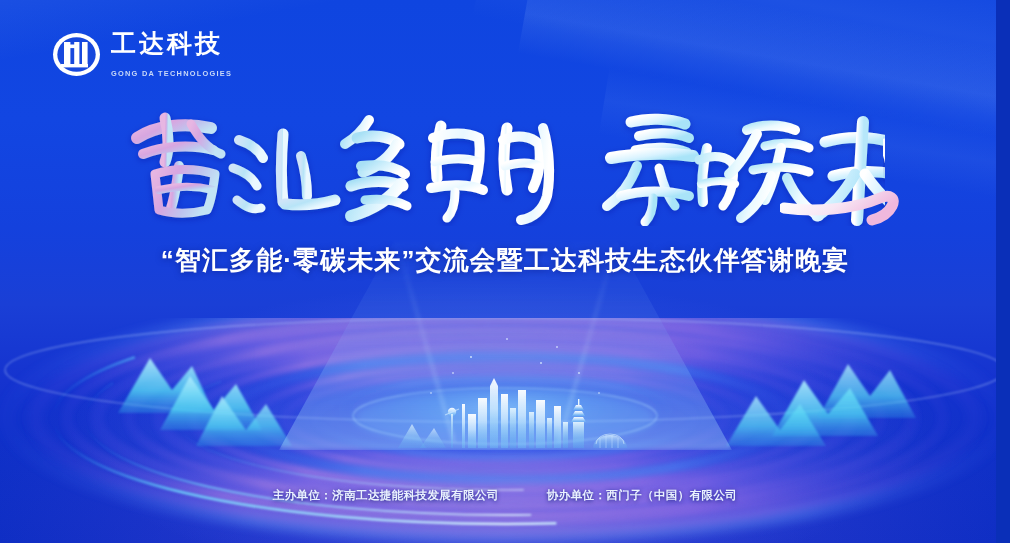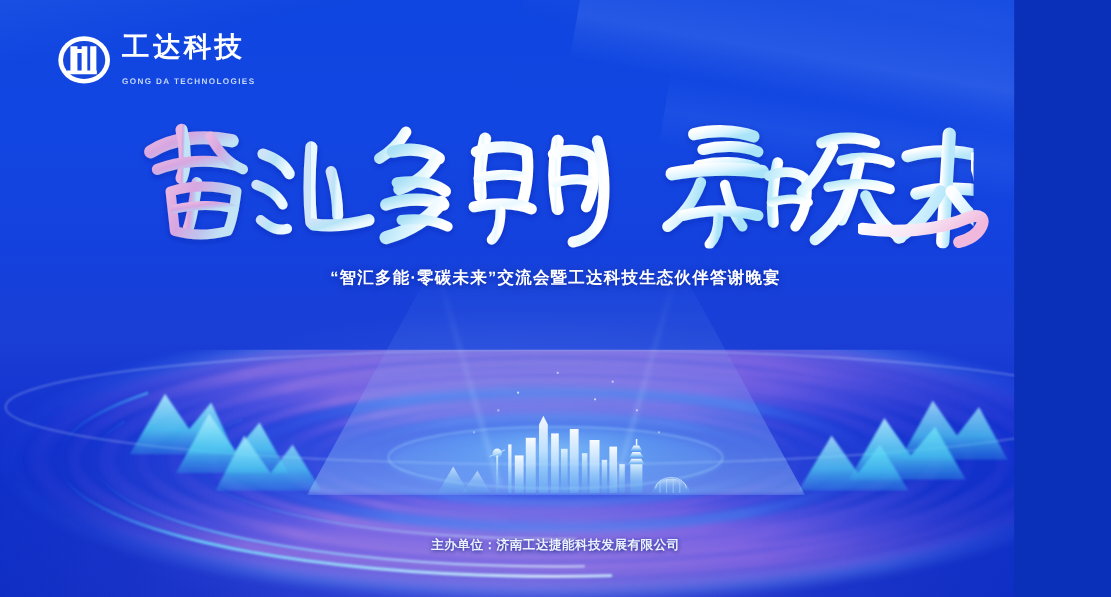--- a/index.html
+++ b/index.html
@@ -1,18 +1,18 @@
 <!DOCTYPE html>
 <html><head>
 <meta charset="utf-8">
 <style>
   html,body{margin:0;padding:0;background:#0a2fb8;}
   body{width:1010px;height:543px;overflow:hidden;font-family:"Liberation Sans","DejaVu Sans",sans-serif;}
 
-  #stage{position:relative;width:922px;height:543px;overflow:hidden;
+  #stage{position:relative;width:996px;height:543px;overflow:hidden;
          background:
            radial-gradient(ellipse 62% 40% at 50% 80%, rgba(90,120,255,.55) 0%, rgba(40,70,230,0) 70%),
            radial-gradient(ellipse 80% 55% at 50% 100%, rgba(120,90,235,.35) 0%, rgba(30,60,220,0) 72%),
            linear-gradient(180deg,#0f45e0 0%,#1246e2 22%,#1441dd 42%,#1a3fd6 56%,#1533cf 70%,#0d2fc6 86%,#0a2cc2 100%);}
 
   
   .streak{position:absolute;pointer-events:none;}
   .s1{top:-60px;left:480px;width:760px;height:150px;transform:rotate(11deg);
       background:linear-gradient(180deg,rgba(255,255,255,0) 0%,rgba(150,190,255,.10) 50%,rgba(255,255,255,0) 100%);}
   .s2{top:30px;left:520px;width:760px;height:90px;transform:rotate(10deg);
@@ -44,21 +44,21 @@
   #rings svg{display:block;}
 
   
   .spark{position:absolute;background:#dff0ff;border-radius:50%;pointer-events:none;}
 
   
   #calli{position:absolute;left:0;top:104px;width:1010px;text-align:center;}
   #calli svg{display:block;margin:0 auto;}
 
   #subtitle{position:absolute;left:0;top:243px;width:1010px;text-align:center;
-            color:#ffffff;font-size:15px;font-weight:700;letter-spacing:1.1px;
+            color:#ffffff;font-size:26px;font-weight:700;letter-spacing:1.1px;
             text-shadow:0 1px 6px rgba(10,30,140,.7);}
   #meta{position:absolute;left:0;top:283px;width:1010px;text-align:center;
         color:#dce9ff;font-size:11.5px;font-weight:700;letter-spacing:.8px;}
   #meta .sep{display:inline-block;margin:0 11px;color:#9fc0f5;}
 
   #footer{position:absolute;left:0;top:488px;width:1010px;display:flex;justify-content:center;gap:48px;
           color:#eaf2ff;font-size:11.5px;font-weight:700;letter-spacing:.4px;
           text-shadow:0 1px 4px rgba(5,20,110,.8);}
 
   #city{position:absolute;left:390px;top:368px;width:240px;height:86px;}
@@ -403,15 +403,16 @@
       </linearGradient>
     </defs>
     <path d="M4 40 C34 44 72 42 100 30 C110 26 116 30 112 38 C108 46 100 50 92 52" fill="none" stroke="url(#swoosh)" stroke-width="11" stroke-linecap="round"></path>
   </svg>
 
   <div id="subtitle">“智汇多能·零碳未来”交流会暨工达科技生态伙伴答谢晚宴</div>
 
 
   <div id="footer">
     <span>主办单位：济南工达捷能科技发展有限公司</span>
+    <span>协办单位：西门子（中国）有限公司</span>
   </div>
 
 </div>
 
 </body></html>

